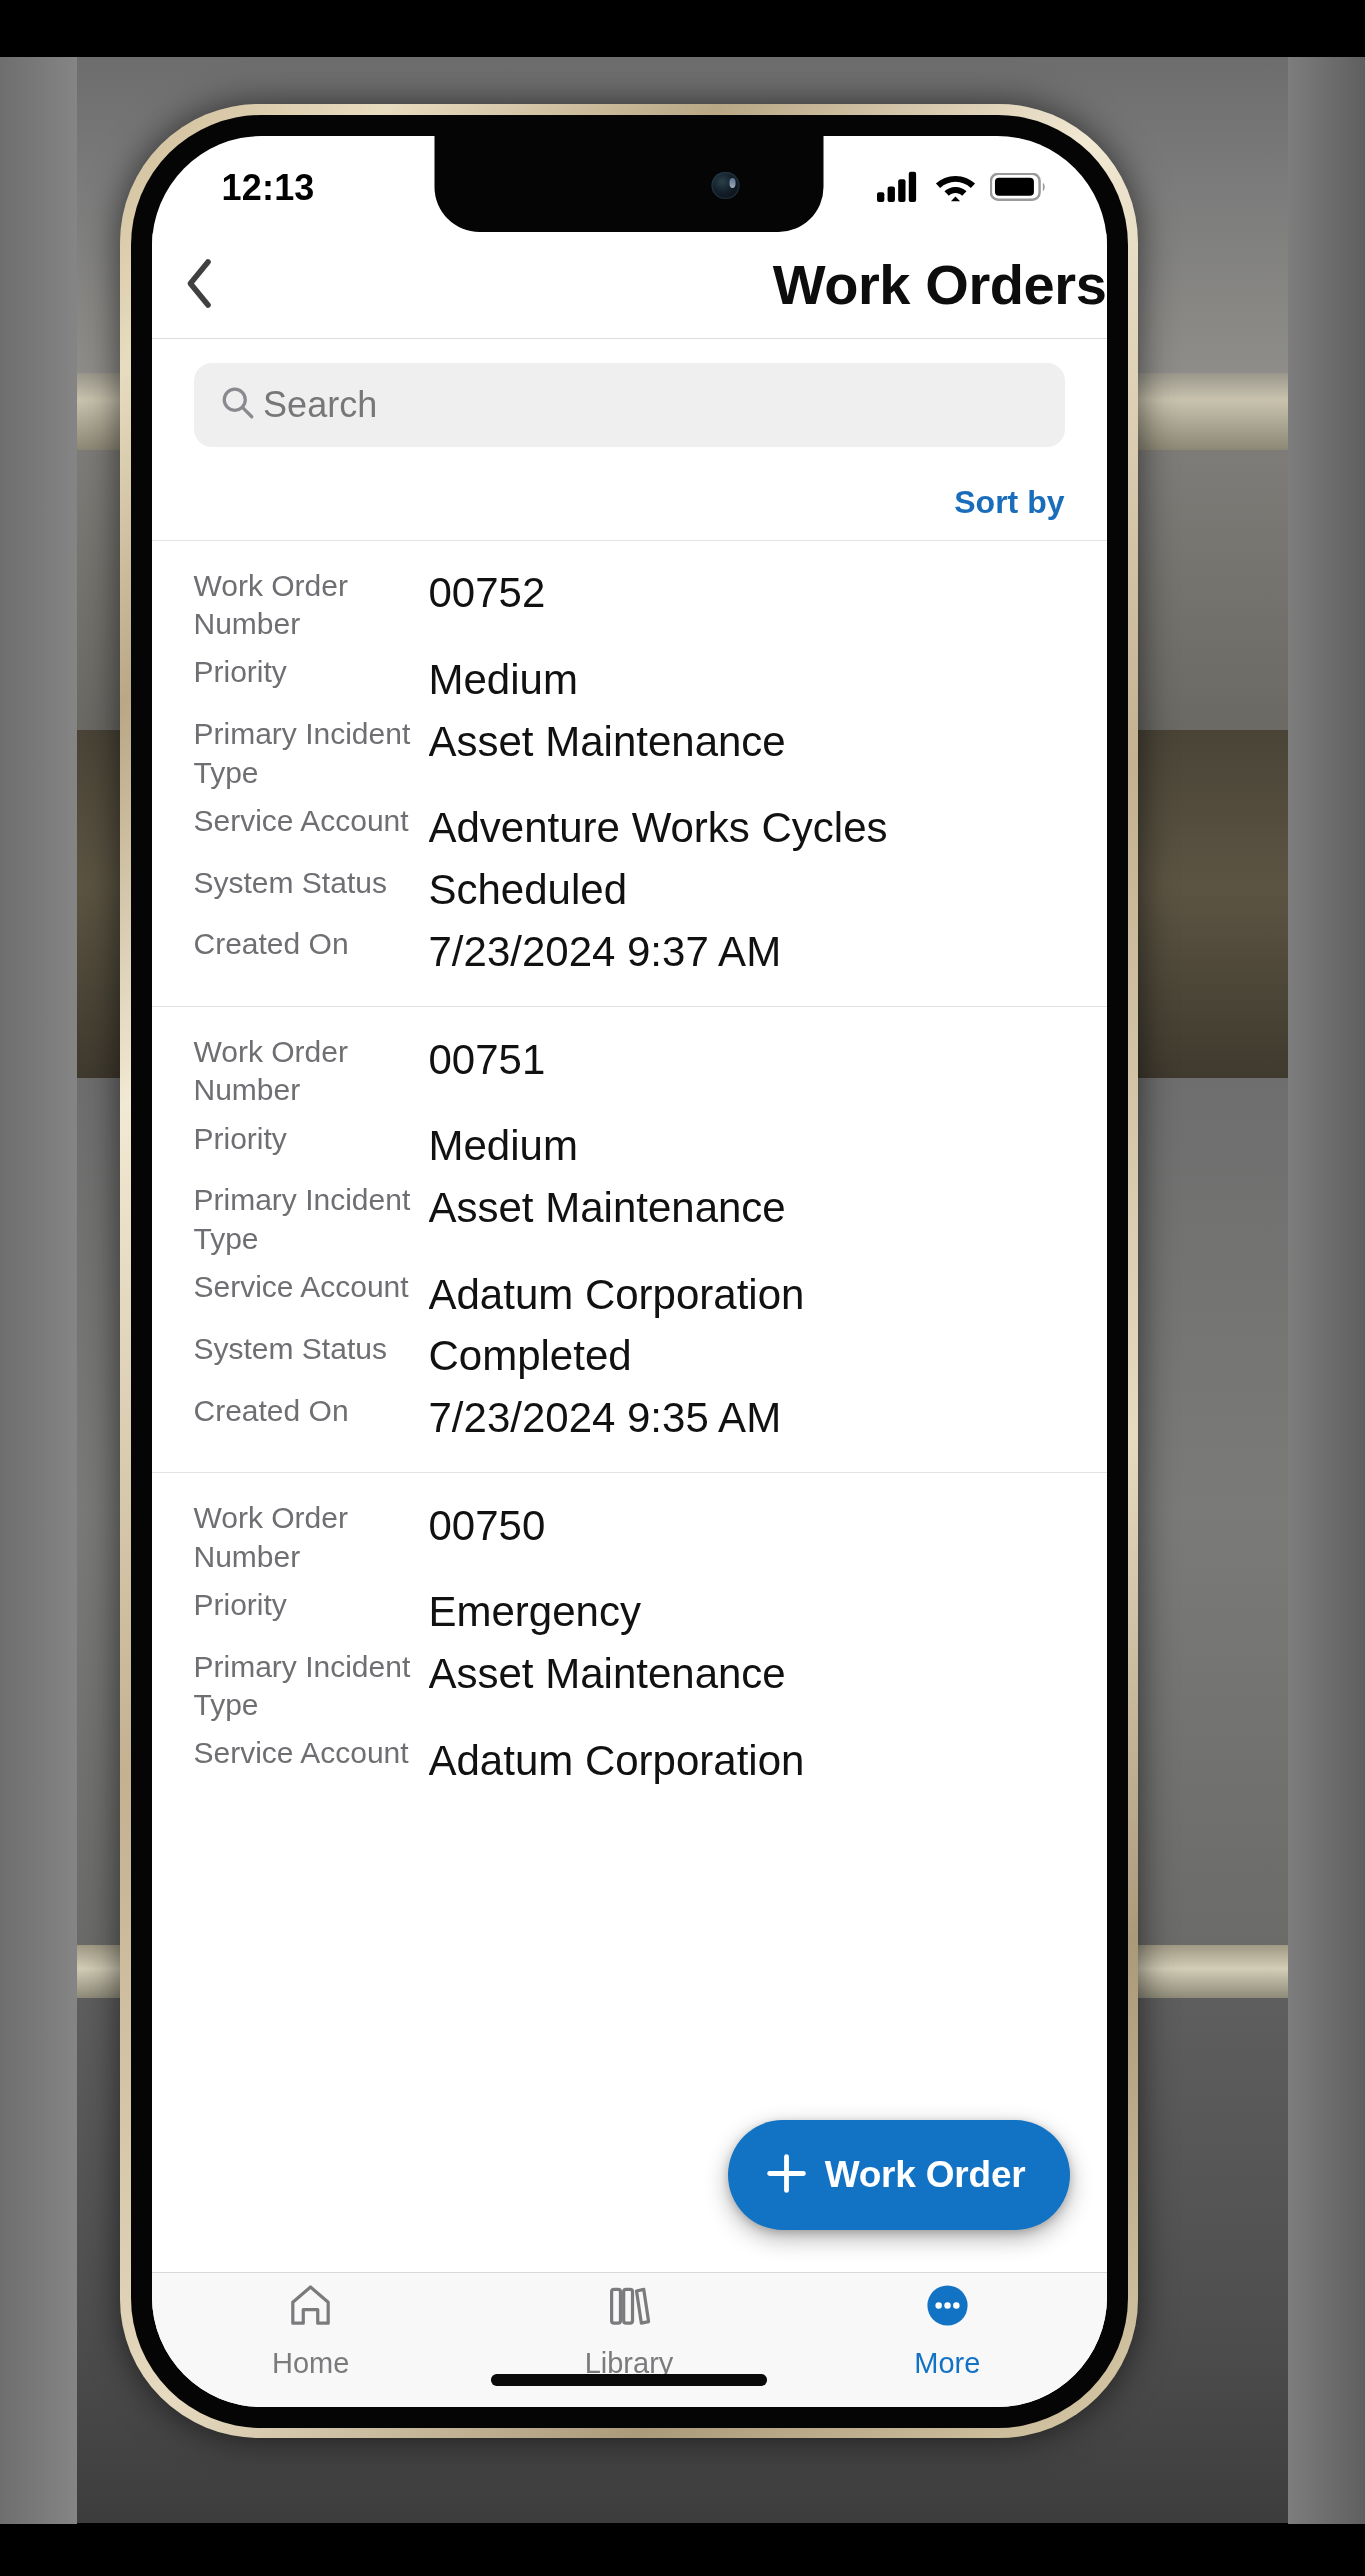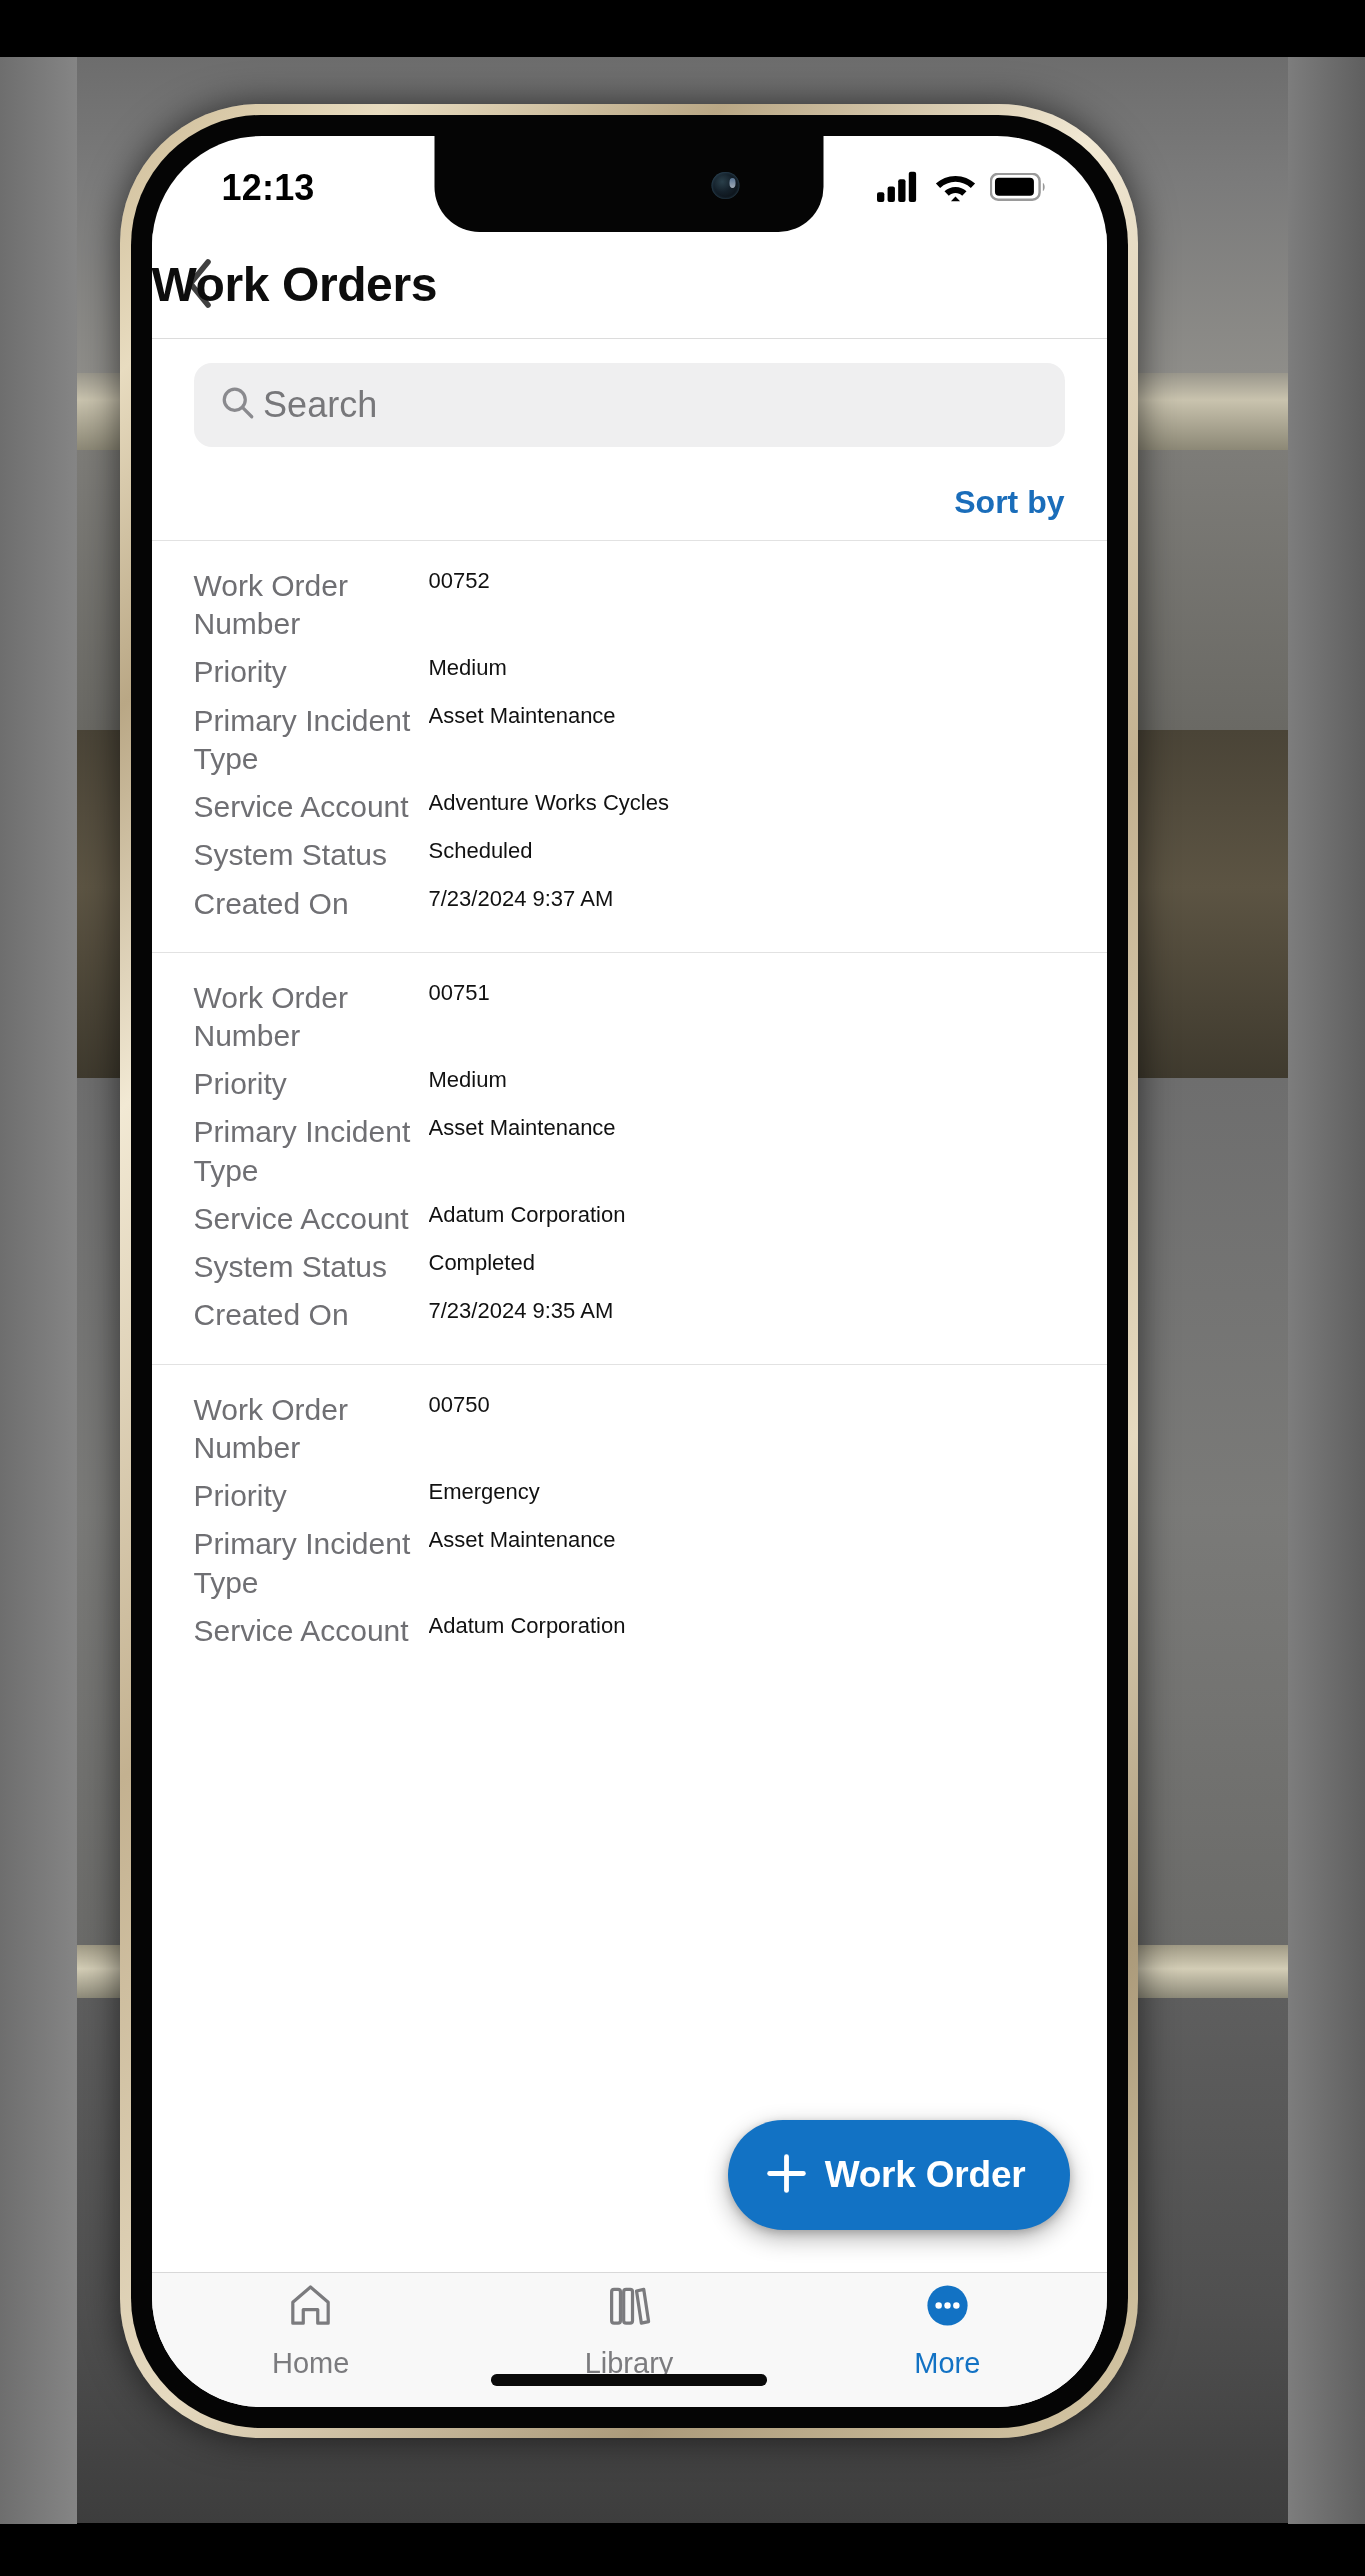--- a/index.html
+++ b/index.html
@@ -136,22 +136,22 @@
     width: 97px;
     height: 100%;
     display: flex;
     align-items: center;
     justify-content: center;
     cursor: pointer;
   }
   .nav-title {
     position: absolute;
     left: 0; right: 0;
-    text-align: left;
-    font-size: 48px;
+    text-align: right;
+    font-size: 56px;
     font-weight: 700;
     color: #0d0d0d;
     letter-spacing: -0.4px;
     pointer-events: none;
   }
 
   
   .content {
     position: absolute;
     top: 203px;
@@ -204,21 +204,21 @@
   .field-label {
     width: 235px;
     flex: 0 0 235px;
     font-size: 30px;
     line-height: 1.28;
     color: #6f6f73;
     padding-right: 14.6px;
   }
   .field-value {
     flex: 1;
-    font-size: 22px;
+    font-size: 42px;
     line-height: 1.2;
     color: #111;
     padding-top: 1.6px;
     white-space: nowrap;
     overflow: hidden;
   }
 
   
   .fab {
     position: absolute;

